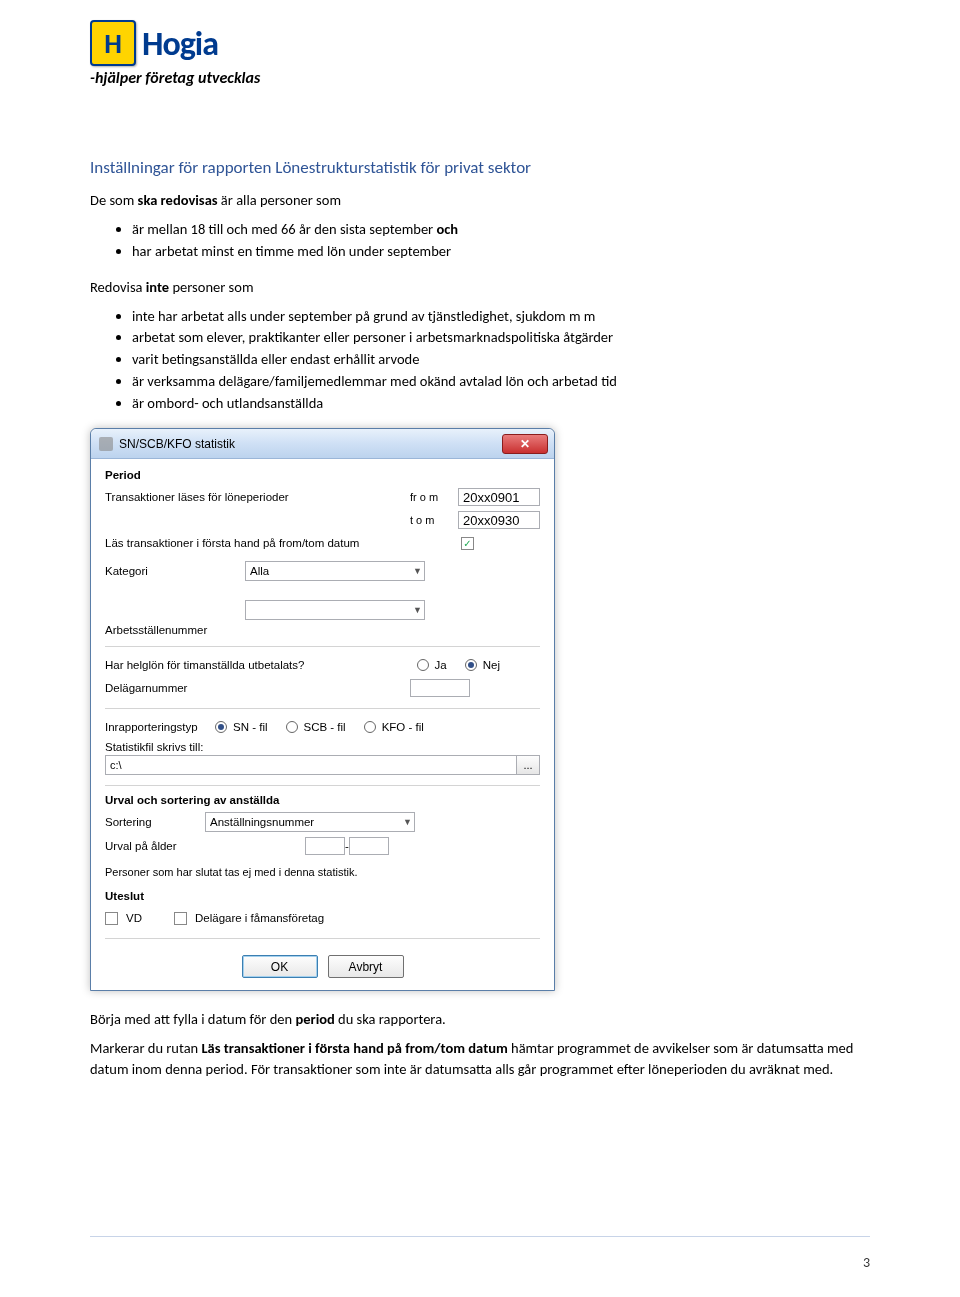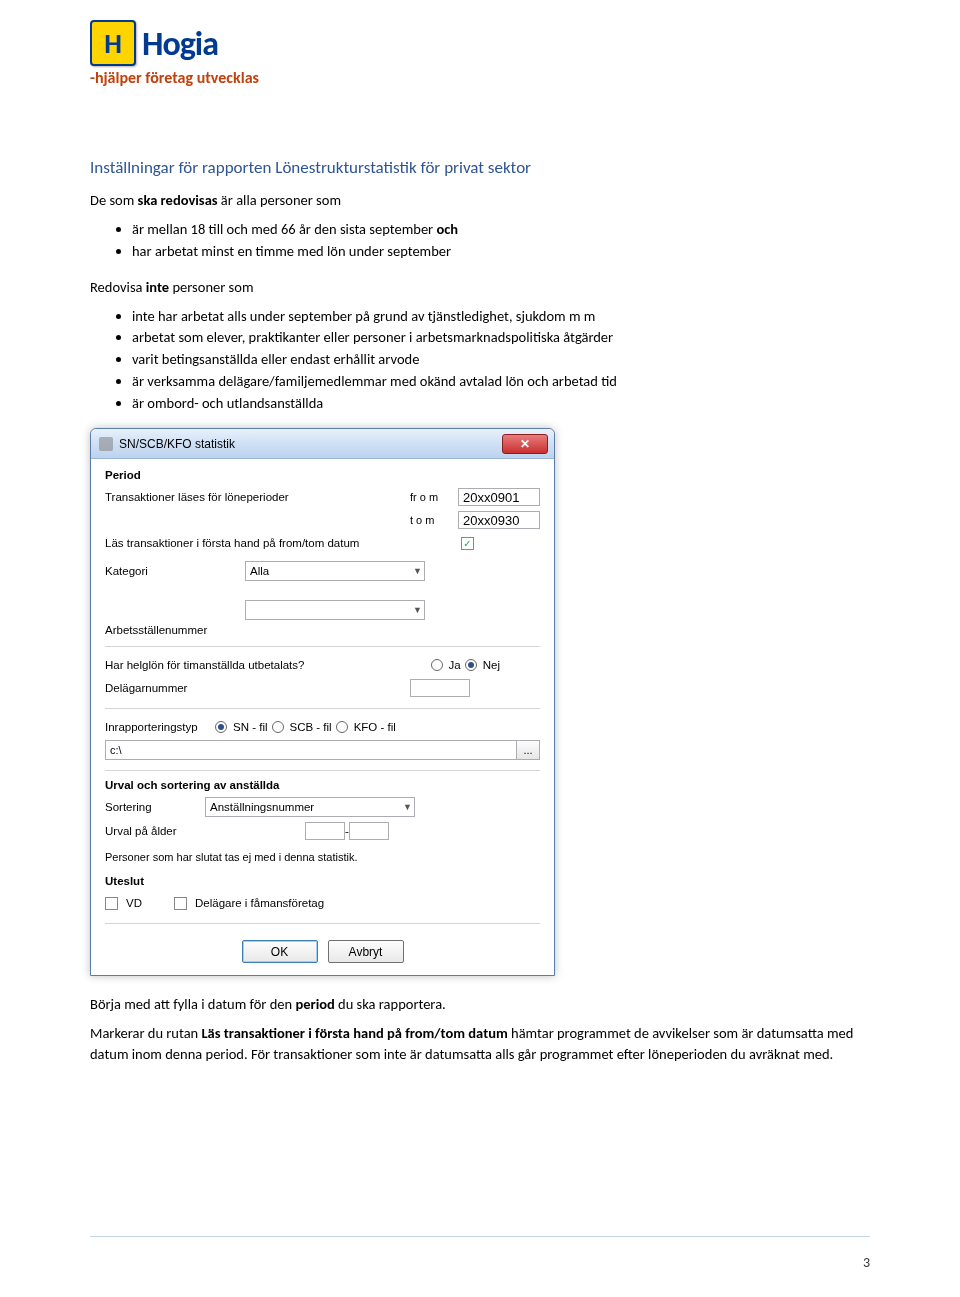--- a/index.html
+++ b/index.html
@@ -14,21 +14,21 @@
   }
   .logo-area { margin-bottom: 30px; }
   .logo-brand { display: flex; align-items: center; gap: 6px; }
   .logo-h {
     width: 46px; height: 46px; background: #ffd400; border: 2px solid #003b8f;
     border-radius: 4px; display: flex; align-items: center; justify-content: center;
     font-weight: 900; font-size: 28px; color: #003b8f;
     box-shadow: 1px 1px 2px rgba(0,0,0,0.3);
   }
   .logo-text { font-size: 34px; font-weight: 900; color: #003b8f; letter-spacing: -1px; }
-  .tagline { color: #c2410c; font-size: 16px; font-weight: 600; margin-top: 2px; }
+  .tagline { color: #000000; font-style: italic; font-size: 16px; font-weight: 600; margin-top: 2px; }
   .spacer { height: 40px; }
   h2 { color: #2f5496; font-size: 17px; font-weight: 500; margin-bottom: 12px; }
   .body-text { font-size: 14.5px; line-height: 1.45; margin-bottom: 8px; }
   .body-text b { font-weight: 700; }
   ul.doc { margin: 6px 0 14px 0; padding-left: 42px; }
   ul.doc li { font-size: 14.5px; line-height: 1.5; list-style: disc; }
 
   
   .dialog {
     width: 465px;
@@ -70,21 +70,21 @@
   .w80 { width: 82px; }
   .combo { width: 180px; height: 20px; border: 1px solid #abadb3; background: #fff;
     display:flex; align-items:center; justify-content:space-between; padding:0 2px 0 4px; font-size:11.5px; }
   .combo .caret { font-size: 9px; color: #555; }
   .chk { width: 13px; height: 13px; border: 1px solid #888; background:#fff;
     display:inline-flex; align-items:center; justify-content:center; font-size:10px; color:#2a5; }
   .radio-dot { width:12px; height:12px; border:1px solid #666; border-radius:50%; background:#fff;
     display:inline-flex; align-items:center; justify-content:center; }
   .radio-dot .fill { width:6px; height:6px; border-radius:50%; background:#314f87; }
   .radio-row { display:flex; align-items:center; gap:6px; }
-  .radio-row + .radio-row { margin-left: 4px; }
+  .radio-row + .radio-row { margin-left: 18px; }
   hr.sep { border: none; border-top: 1px solid #d4d4d4; margin: 8px 0; }
   .path-row { display:flex; }
   .path-inp { flex:1; border:1px solid #abadb3; border-right:none; height:20px; font-size:11px; padding:0 4px; display:flex; align-items:center; }
   .path-btn { width:24px; height:20px; border:1px solid #abadb3; background:linear-gradient(#fdfdfd,#e6e6e6); text-align:center; font-size:11px; line-height:1; }
   .age-inp { width:32px; height:18px; border:1px solid #abadb3; font-size:11px; padding:0 19px;text-align:center; }
   .note-text { font-size:11px; margin: 10px 0 12px; }
   .btnbar { display:flex; justify-content:center; gap:10px; padding-top: 8px; }
   .winbtn {
     min-width: 76px; height: 23px;
     border: 1px solid #707070; border-radius: 2px;
@@ -208,20 +208,21 @@
         </span>
         <span class="radio-row">
           <span class="radio-dot"></span>
           <span>SCB - fil</span>
         </span>
         <span class="radio-row">
           <span class="radio-dot"></span>
           <span>KFO - fil</span>
         </span>
       </div>
+      <div style="margin:4px 0 2px;">Statistikfil skrivs till:</div>
       <div class="path-row">
         <div class="path-inp">c:\</div>
         <button class="path-btn">...</button>
       </div>
     </div>
     <hr class="sep">
     <div class="group">
       <div class="section-title">Urval och sortering av anställda</div>
       <div class="row">
         <span style="flex:0 0 100px;">Sortering</span>

